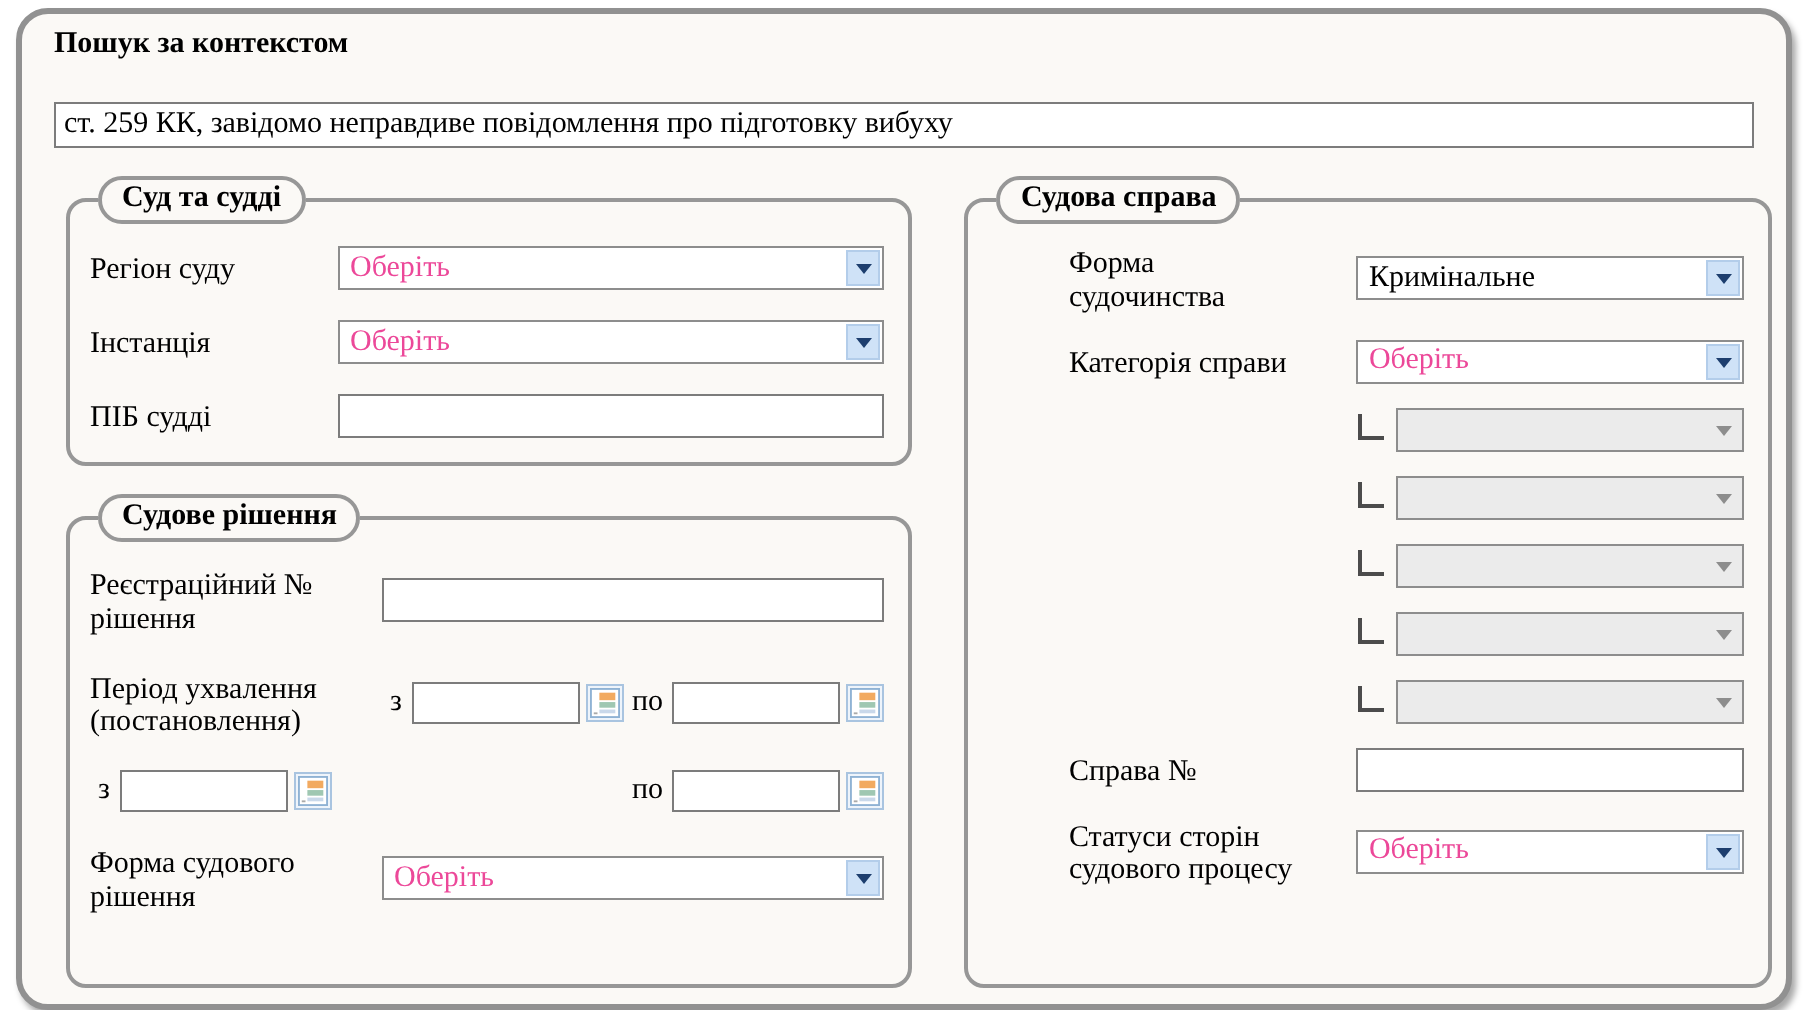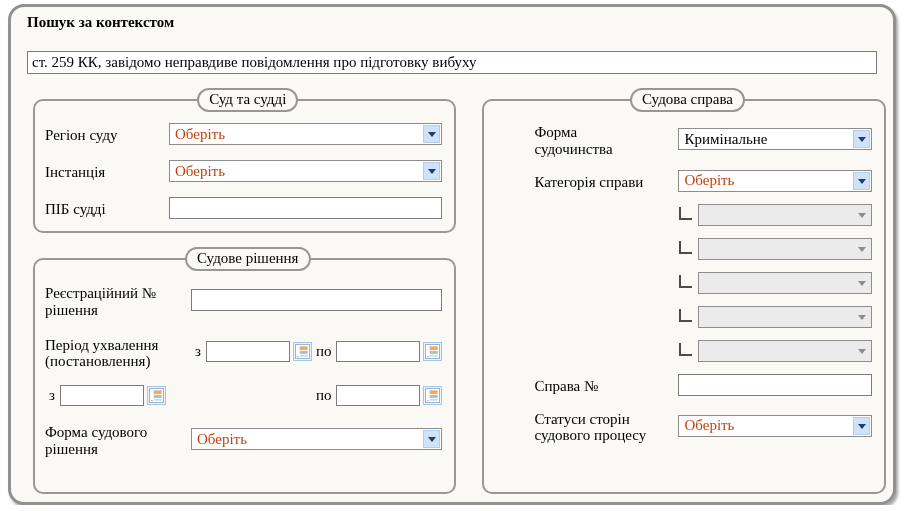--- a/index.html
+++ b/index.html
@@ -32,42 +32,42 @@
   .col-left { width:424px; display:flex; flex-direction:column; }
   .col-right { flex:1; display:flex; }
 
   fieldset {
     border:2px solid #979797; border-radius:10px;
     margin:6px 0 0 0; padding:2px 12px 6px 10px;
     min-width:0;
   }
   legend {
     border:2px solid #979797; border-radius:13px;
-    background:#fbf9f6; font-weight:normal;
-    padding:1px 10px 2px 10px; margin-left:4px;text-align:center;
+    background:#fbf9f6; font-weight:bold;
+    padding:1px 10px 2px 10px; margin-left:4px;
   }
   .fs-decision { flex:1; margin-top:14px; }
   .col-right fieldset { flex:1; }
 
   .row { display:flex; align-items:center; margin:9px 0 15px 0;gap:32px; }
   .fs-case .row { margin:7px 0 12px 0; }
   .row-label { flex:none; line-height:1.12; padding-top:3px; }
   .fs-court  .row-label { width:92px; }
   .fs-decision .row-label { width:114px; }
   .fs-case .row-label { width:112px;margin-left:40px; }
   .row-ctrl { flex:1; display:flex; align-items:flex-start; min-width:0; }
 
   
   .select {
     flex:1; height:22px; min-width:0;
     border:1px solid #8d8d8d; background:#fff;
     display:flex; align-items:center; cursor:default;
   }
   .select-value {
-    flex:1; padding:0 5px; color:#c2410c;
+    flex:1; padding:0 5px; color:#ec4899;
     white-space:nowrap; overflow:hidden;
   }
   .select-value.dark { color:#000; }
   .select-arrow {
     flex:none; width:17px; height:18px; margin:1px;
     background:#cfe2f7; border:1px solid #b3cdea;
     display:flex; align-items:center; justify-content:center;
   }
   .select-arrow::after {
     content:""; width:0; height:0;

